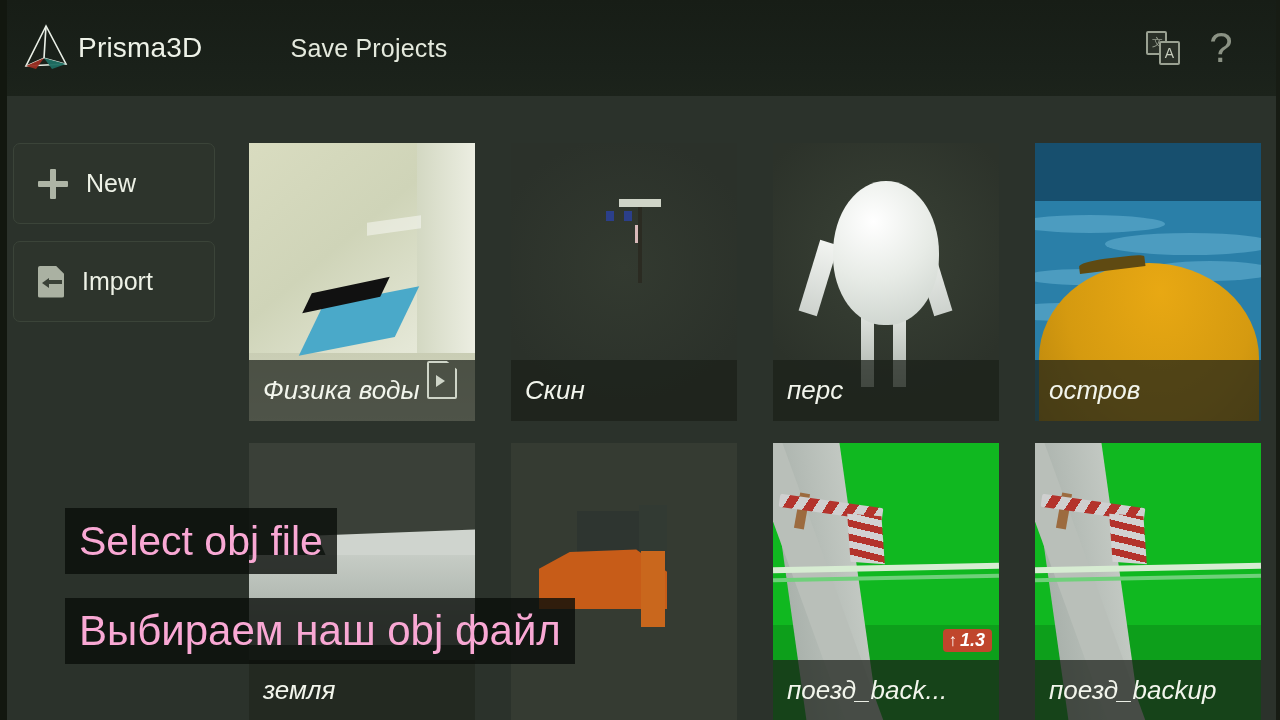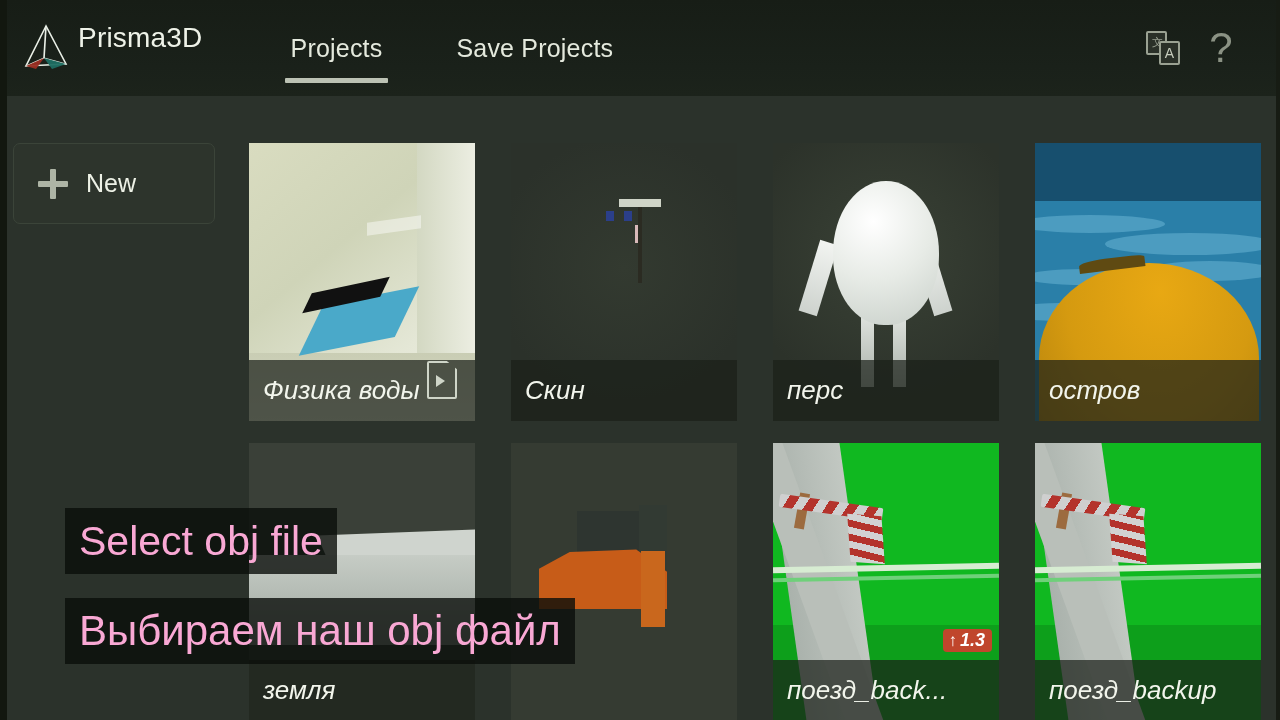--- a/index.html
+++ b/index.html
@@ -15,21 +15,21 @@
   .edge-left  { position:absolute; left:0;  top:0; width:7px;  height:720px; background:#12170f; z-index:60; }
   .edge-right { position:absolute; right:0; top:0; width:4px;  height:720px; background:#171c14; z-index:60; }
 
   
   .app-header {
     position:absolute; left:0; top:0; width:1280px; height:96px;
     background:linear-gradient(#171d16 0%, #1a211a 70%, #1c231b 100%);
     display:flex; align-items:center;
     z-index:20;
   }
-  .brand { display:flex; align-items:flex-start; margin-left:22px; }
+  .brand { display:flex; align-items:center; margin-left:22px; }
   .brand-logo { width:48px; height:52px; position:relative; margin-right:8px; }
   .brand-title { font-size:28px; letter-spacing:.2px; color:#eef2e8; font-weight:400; }
 
   .tabs { display:flex; align-items:flex-end; height:96px; margin-left:78px; }
   .tab {
     position:relative; height:96px; display:flex; align-items:center;
     padding:0 10px; margin-right:54px; font-size:25px; color:#e4e9dd;
     letter-spacing:.2px; cursor:pointer; white-space:nowrap;
   }
   .tab.active::after {
@@ -300,21 +300,20 @@
         <line x1="22" y1="36" x2="4" y2="44" stroke="#e9efe6" stroke-width="1.2"></line>
         <line x1="22" y1="36" x2="44" y2="42" stroke="#e9efe6" stroke-width="1.2"></line>
         <polygon points="22,36 4,44 14,47" fill="#9a2d22" opacity="0.95"></polygon>
         <polygon points="22,36 44,42 30,47" fill="#1d6e62" opacity="0.95"></polygon>
       </svg>
     </div>
     <div class="brand-title">Prisma3D</div>
   </div>
 
   <div class="tabs">
-    <div class="tab active">Projects</div>
     <div class="tab">Save Projects</div>
   </div>
 
   <div class="header-right">
     <div class="icon-btn">
       <div class="tr-icon">
         <span class="sq-a">
             <i>文</i>
           </span>
         <span class="sq-b">
@@ -325,20 +324,27 @@
     <div class="icon-btn">
       <span class="help-glyph">?</span>
     </div>
   </div>
 </div>
 
 <div class="side-actions">
   <div class="side-btn">
     <span class="plus-icon"></span>
     <span class="lbl">New</span>
+  </div>
+  <div class="side-btn">
+    <span class="import-icon">
+      <span class="page"></span>
+      <span class="arr"></span>
+    </span>
+    <span class="lbl">Import</span>
   </div>
 </div>
 
 <div class="grid">
 
   <div class="grid-row row1">
 
     <div class="card">
       <div class="card-scene sc-water">
         <span class="wall-r"></span>

